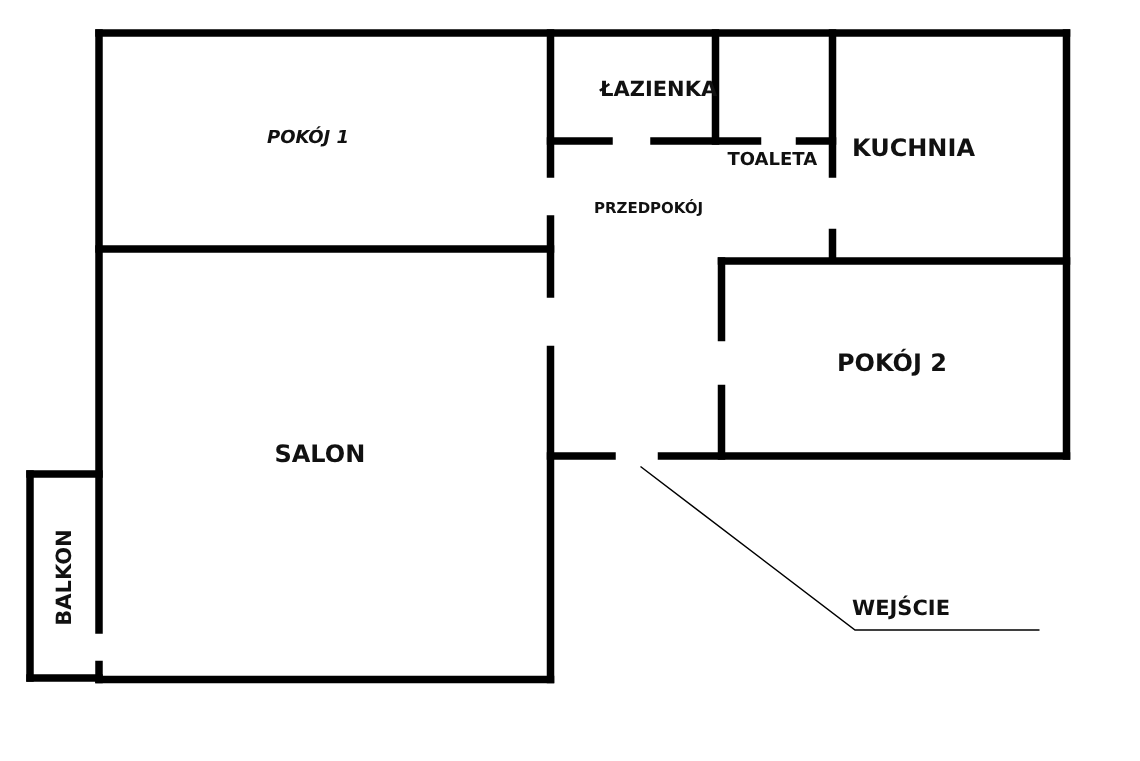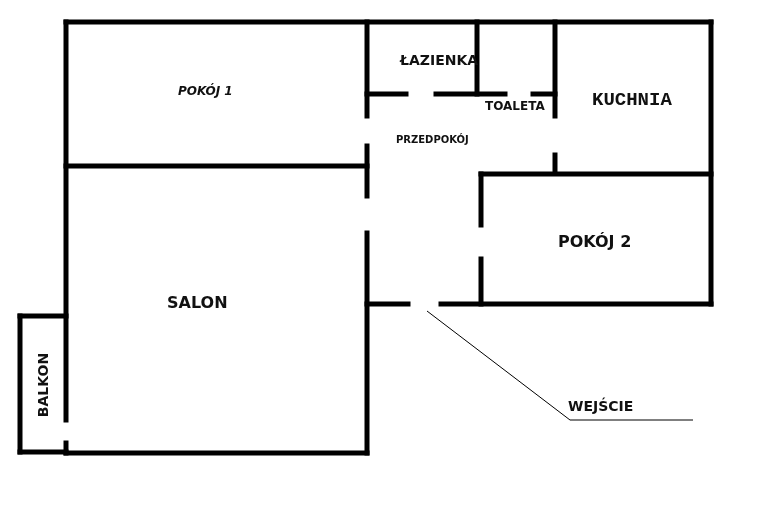--- a/index.html
+++ b/index.html
@@ -54,18 +54,18 @@
 
   <line class="wall" x1="367" y1="304" x2="408" y2="304"></line>
   <line class="wall" x1="441" y1="304" x2="711" y2="304"></line>
 
   <polyline class="thin" points="427,311 570,420 693,420"></polyline>
 </svg>
 
 <div class="label" style="left:178px;top:84px;font-size:12px;font-style:italic;">POKÓJ 1</div>
 <div class="label" style="left:400px;top:52px;font-size:14px;">ŁAZIENKA</div>
 <div class="label" style="left:485px;top:52px;font-size:12px;margin-top:47px;">TOALETA</div>
-<div class="label" style="left:592px;top:89px;font-size:19px;font-family:Liberation Mono, monospace;">KUCHNIA</div>
+<div class="label" style="left:568px;top:89px;font-size:16px;">KUCHNIA</div>
 <div class="label" style="left:396px;top:134px;font-size:10px;">PRZEDPOKÓJ</div>
 <div class="label" style="left:558px;top:232px;font-size:16px;text-align:center;">POKÓJ 2</div>
-<div class="label" style="left:167px;top:293px;font-size:16px;">SALON</div>
+<div class="label" style="left:183px;top:293px;font-size:16px;">SALON</div>
 <div class="label" style="left:43px;top:385px;font-size:14px;transform:translate(-50%,-50%) rotate(-90deg);">BALKON</div>
 <div class="label" style="left:568px;top:398px;font-size:14px;">WEJŚCIE</div>
 
 </body></html>

